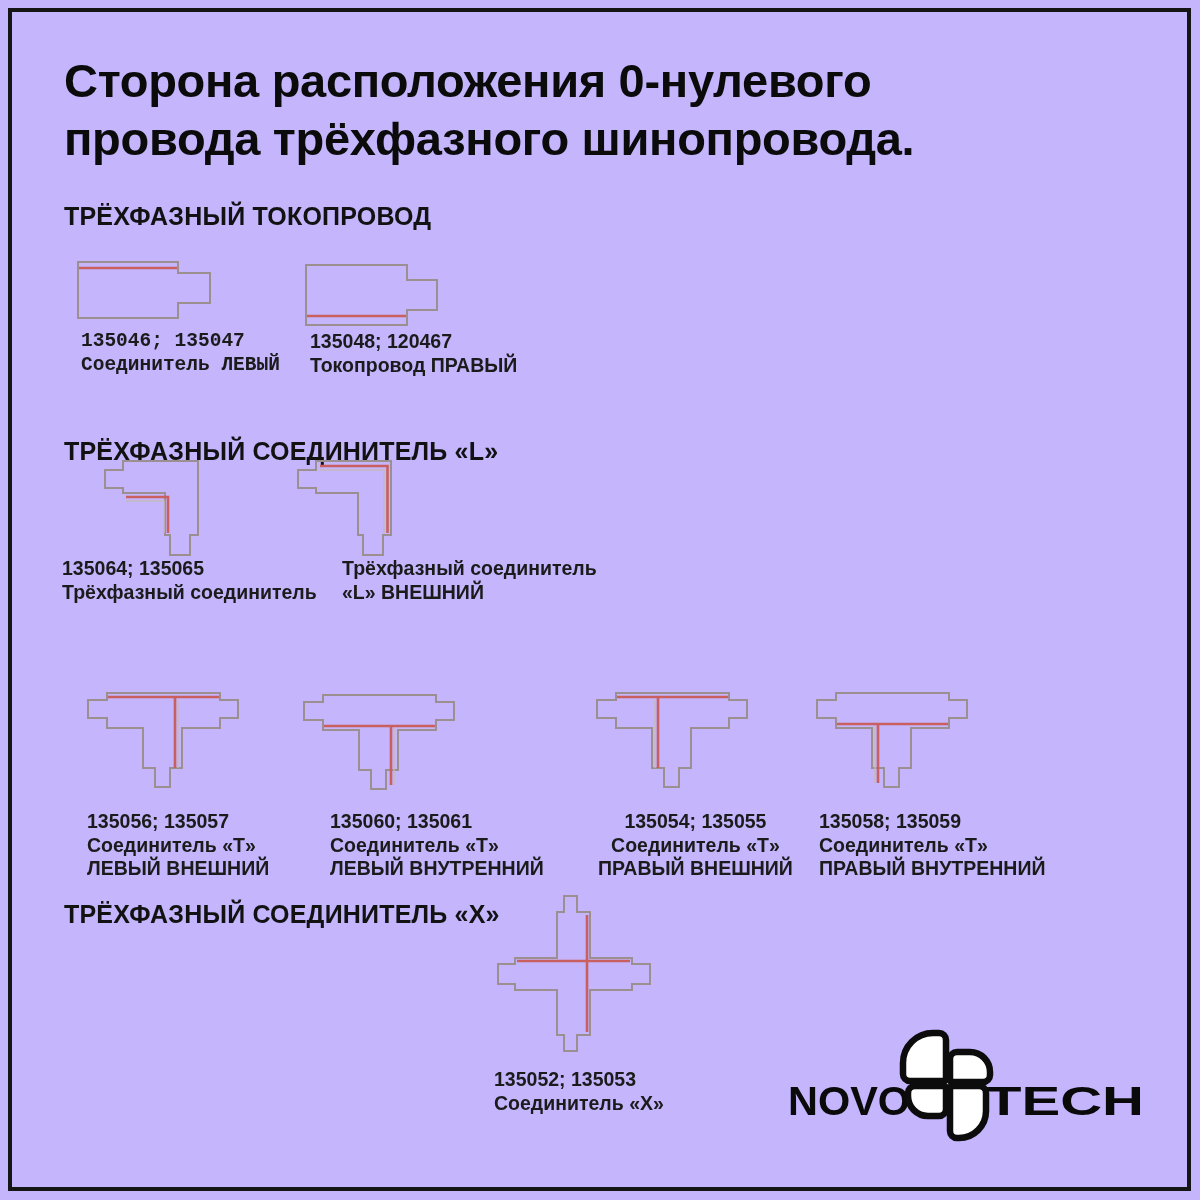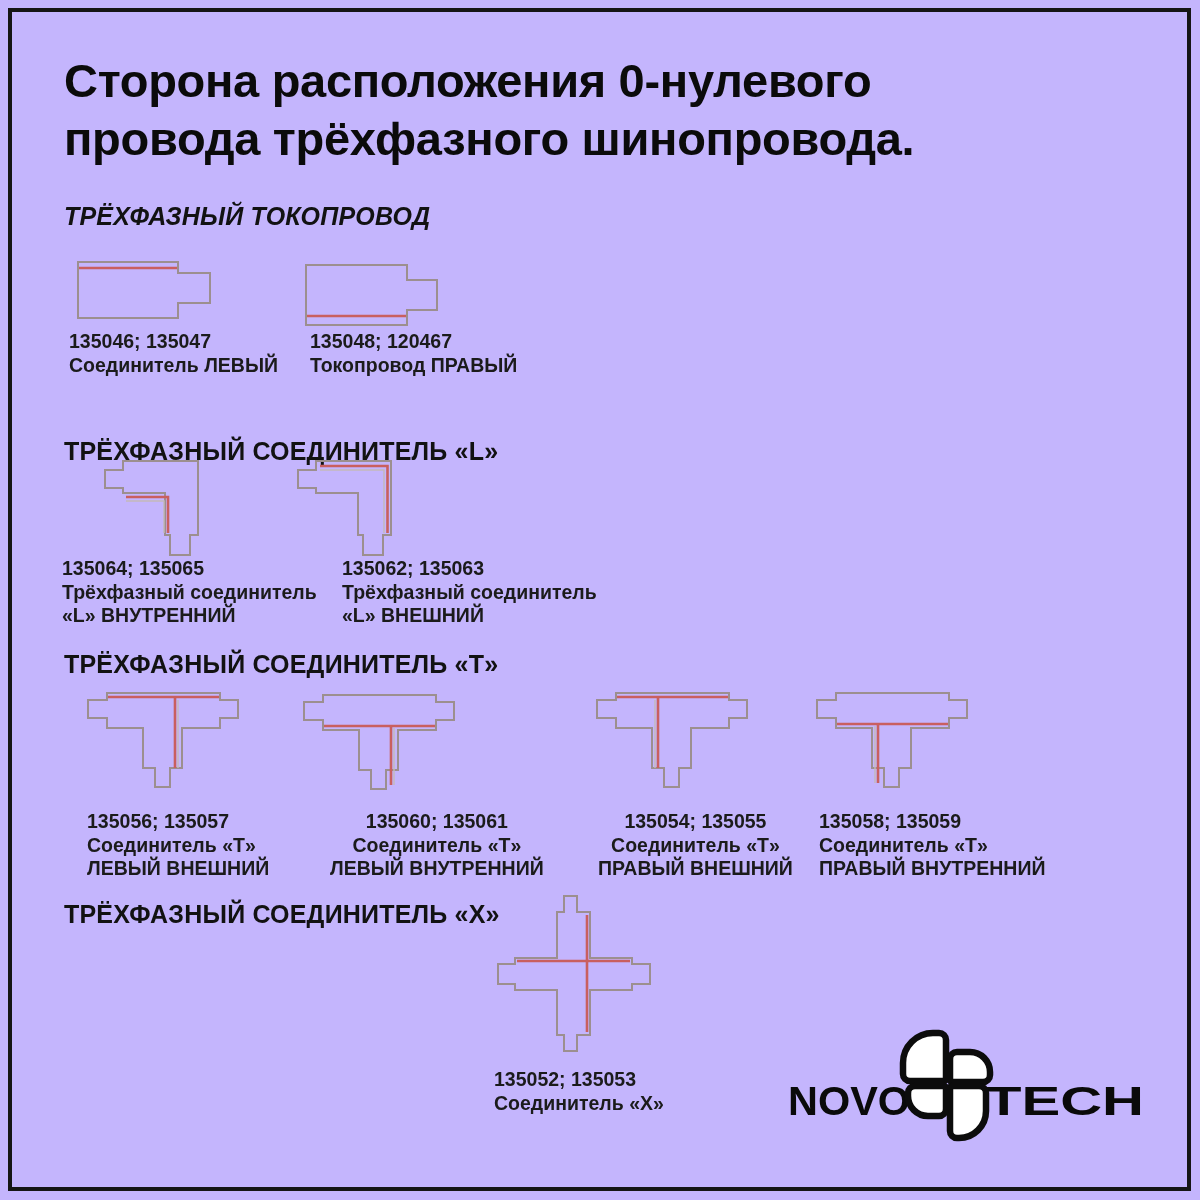--- a/index.html
+++ b/index.html
@@ -41,33 +41,33 @@
 <body>
 
 <div class="page">
   <div class="frame"></div>
 
   <div class="title">
     <div>Сторона расположения 0-нулевого</div>
     <div>провода трёхфазного шинопровода.</div>
   </div>
 
-  <div class="sec-h" style="left:64px; top:202px;font-style:italic;">ТРЁХФАЗНЫЙ ТОКОПРОВОД</div>
+  <div class="sec-h" style="left:64px; top:202px;">ТРЁХФАЗНЫЙ ТОКОПРОВОД</div>
 
   <svg class="diagram" style="left:76px; top:260px;" width="140" height="64" viewBox="0 0 140 64">
     <path class="outline" d="M2,2 H102 V13 H134 V43 H102 V58 H2 Z"></path>
     <path class="redline" d="M3,8 H101"></path>
   </svg>
 
   <svg class="diagram" style="left:304px; top:263px;" width="140" height="66" viewBox="0 0 140 66">
     <path class="outline" d="M2,2 H103 V17 H133 V47 H103 V62 H2 Z"></path>
     <path class="redline" d="M3,53 H102"></path>
   </svg>
 
-  <div class="lbl" style="left:69px; top:330px;">
+  <div class="lbl" style="left:81px; top:330px;font-family:Liberation Mono, monospace;">
     <div>135046; 135047</div>
     <div>Соединитель ЛЕВЫЙ</div>
   </div>
   <div class="lbl" style="left:310px; top:330px;">
     <div>135048; 120467</div>
     <div>Токопровод ПРАВЫЙ</div>
   </div>
 
   <div class="sec-h" style="left:64px; top:405px;margin-top:32px;">ТРЁХФАЗНЫЙ СОЕДИНИТЕЛЬ «L»</div>
 
@@ -79,29 +79,26 @@
 
   <svg class="diagram" style="left:293px; top:458px;" width="110" height="102" viewBox="0 0 110 102">
     <path class="outline" d="M23,3 H98 V77 H90 V97 H70 V77 H65 V35 H23 V30 H5 V12 H23 Z"></path>
     <path class="grayline" d="M27,12 H91 V75"></path>
     <path class="redline" d="M27,8 H94.5 V75"></path>
   </svg>
 
   <div class="lbl" style="left:62px; top:557px;">
     <div>135064; 135065</div>
     <div>Трёхфазный соединитель</div>
-    <div>«L» ВНУТРЕННИЙ</div>
   </div>
   <div class="lbl" style="left:342px; top:557px;">
-    <div>135062; 135063</div>
     <div>Трёхфазный соединитель</div>
     <div>«L» ВНЕШНИЙ</div>
   </div>
 
-  <div class="sec-h" style="left:64px; top:650px;">ТРЁХФАЗНЫЙ СОЕДИНИТЕЛЬ «Т»</div>
 
   <svg class="diagram" style="left:85px; top:690px;" width="158" height="102" viewBox="0 0 158 102">
     <path class="outline" d="M22,3 H135 V10 H153 V28 H135 V38 H97 V78 H85 V97 H70 V78 H58 V38 H22 V28 H3 V10 H22 Z"></path>
     <path class="grayline" d="M93,10 V78"></path>
     <path class="redline" d="M23,7 H134"></path>
     <path class="redline" d="M90,7 V78"></path>
   </svg>
 
   <svg class="diagram" style="left:301px; top:692px;" width="158" height="102" viewBox="0 0 158 102">
     <path class="outline" d="M22,3 H135 V10 H153 V28 H135 V38 H97 V78 H85 V97 H70 V78 H58 V38 H22 V28 H3 V10 H22 Z"></path>
@@ -122,21 +119,21 @@
     <path class="grayline" d="M61,36 V93"></path>
     <path class="redline" d="M23,34 H134"></path>
     <path class="redline" d="M64,34 V93"></path>
   </svg>
 
   <div class="lbl" style="left:87px; top:810px;">
     <div>135056; 135057</div>
     <div>Соединитель «Т»</div>
     <div>ЛЕВЫЙ ВНЕШНИЙ</div>
   </div>
-  <div class="lbl" style="left:330px; top:810px;text-align:center;">
+  <div class="lbl" style="left:330px; top:810px;">
     <div>135060; 135061</div>
     <div>Соединитель «Т»</div>
     <div>ЛЕВЫЙ ВНУТРЕННИЙ</div>
   </div>
   <div class="lbl" style="left:598px; top:810px;text-align:center;">
     <div>135054; 135055</div>
     <div>Соединитель «Т»</div>
     <div>ПРАВЫЙ ВНЕШНИЙ</div>
   </div>
   <div class="lbl" style="left:819px; top:810px;">

